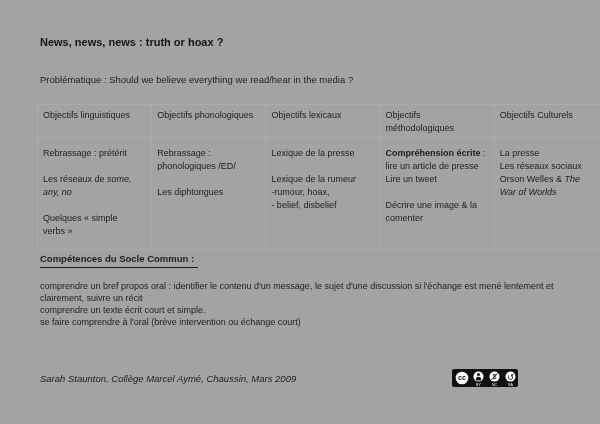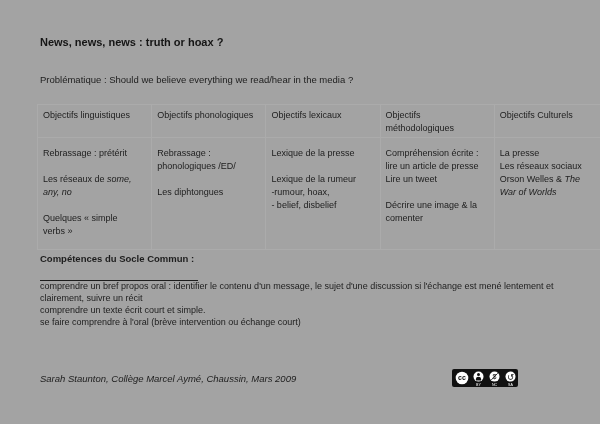--- a/index.html
+++ b/index.html
@@ -45,21 +45,21 @@
   tr.header-row td { height: 27px; padding: 4px 4px 2px 5px; }
   tr.body-row td   { height: 112px; padding: 9px 2px 4px 5px; }
   .cell-line { white-space: nowrap; height: 13px; }
   .competences-heading {
     position: absolute;
     left: 40px; top: 253px;
     font-size: 9.5px;
     font-weight: bold;
     border-bottom: 1px solid #1d1d1d;
     padding-right: 4px;
-    padding-bottom: 16px;
+    padding-bottom: 3px;
     white-space: nowrap;
   }
   .competences-body {
     position: absolute;
     left: 40px; top: 280px;
     font-size: 9px;
   }
   .competences-body .para-line {
     white-space: nowrap;
     height: 12px;
@@ -114,21 +114,21 @@
             <div class="cell-line"><span>Les diphtongues</span></div>
           </td>
       <td>
             <div class="cell-line"><span>Lexique de la presse</span></div>
             <div class="cell-line">&nbsp;</div>
             <div class="cell-line"><span>Lexique de la rumeur</span></div>
             <div class="cell-line"><span> -rumour, hoax,</span></div>
             <div class="cell-line"><span> - belief, disbelief</span></div>
           </td>
       <td>
-            <div class="cell-line"><span style="font-weight: normal; margin-top: 33px;">Compréhension écrite</span><span> :</span></div>
+            <div class="cell-line"><span style="font-weight: bold; margin-top: 33px;">Compréhension écrite</span><span> :</span></div>
             <div class="cell-line"><span>lire un article de presse</span></div>
             <div class="cell-line"><span>Lire un tweet</span></div>
             <div class="cell-line">&nbsp;</div>
             <div class="cell-line"><span>Décrire une image &amp; la</span></div>
             <div class="cell-line"><span>comenter</span></div>
           </td>
       <td>
             <div class="cell-line"><span>La presse</span></div>
             <div class="cell-line"><span>Les réseaux sociaux</span></div>
             <div class="cell-line"><span>Orson Welles &amp; </span><span style="font-style: italic;">The</span></div>

